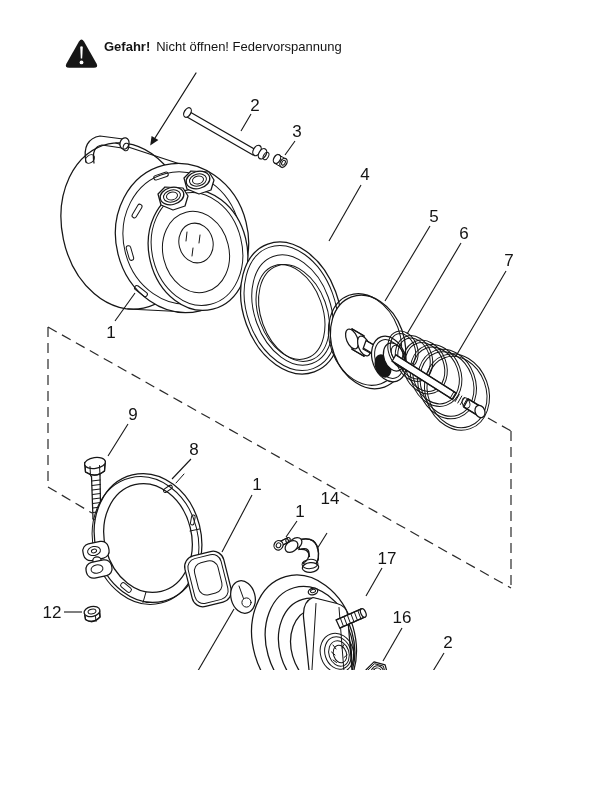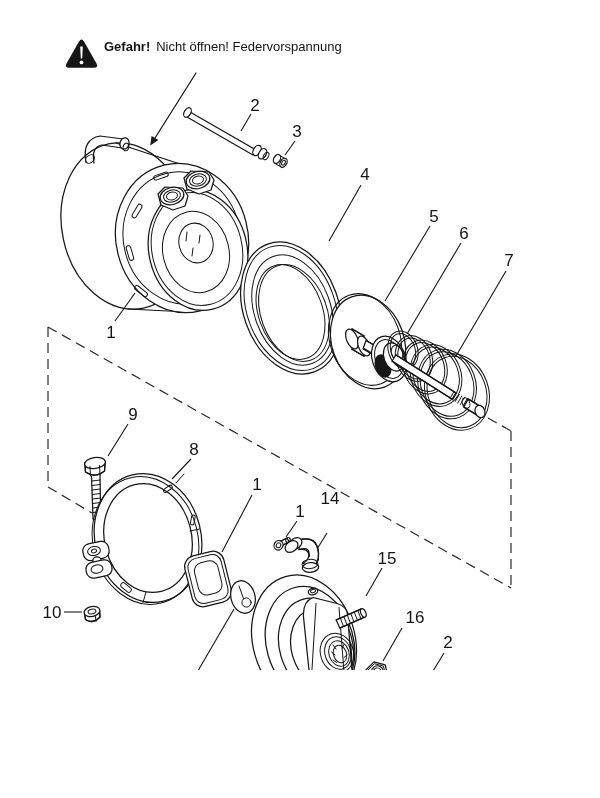--- a/index.html
+++ b/index.html
@@ -367,22 +367,22 @@
 
   <div class="part-label" style="left:111px;top:332px">1</div>
   <div class="part-label" style="left:255px;top:105px">2</div>
   <div class="part-label" style="left:297px;top:131px">3</div>
   <div class="part-label" style="left:365px;top:174px">4</div>
   <div class="part-label" style="left:434px;top:216px">5</div>
   <div class="part-label" style="left:464px;top:233px">6</div>
   <div class="part-label" style="left:509px;top:260px">7</div>
   <div class="part-label" style="left:194px;top:449px">8</div>
   <div class="part-label" style="left:133px;top:414px">9</div>
-  <div class="part-label" style="left:52px;top:612px">10</div>
+  <div class="part-label" style="left:52px;top:612px">12</div>
   <div class="part-label" style="left:257px;top:484px">1</div>
   <div class="part-label" style="left:188px;top:691px">19</div>
-  <div class="part-label" style="left:387px;top:558px">15</div>
+  <div class="part-label" style="left:387px;top:558px">17</div>
   <div class="part-label" style="left:330px;top:498px">14</div>
   <div class="part-label" style="left:300px;top:511px">1</div>
-  <div class="part-label" style="left:415px;top:617px">16</div>
+  <div class="part-label" style="left:402px;top:617px">16</div>
   <div class="part-label" style="left:448px;top:642px">2</div>
 
 </div>
 
 </body></html>

